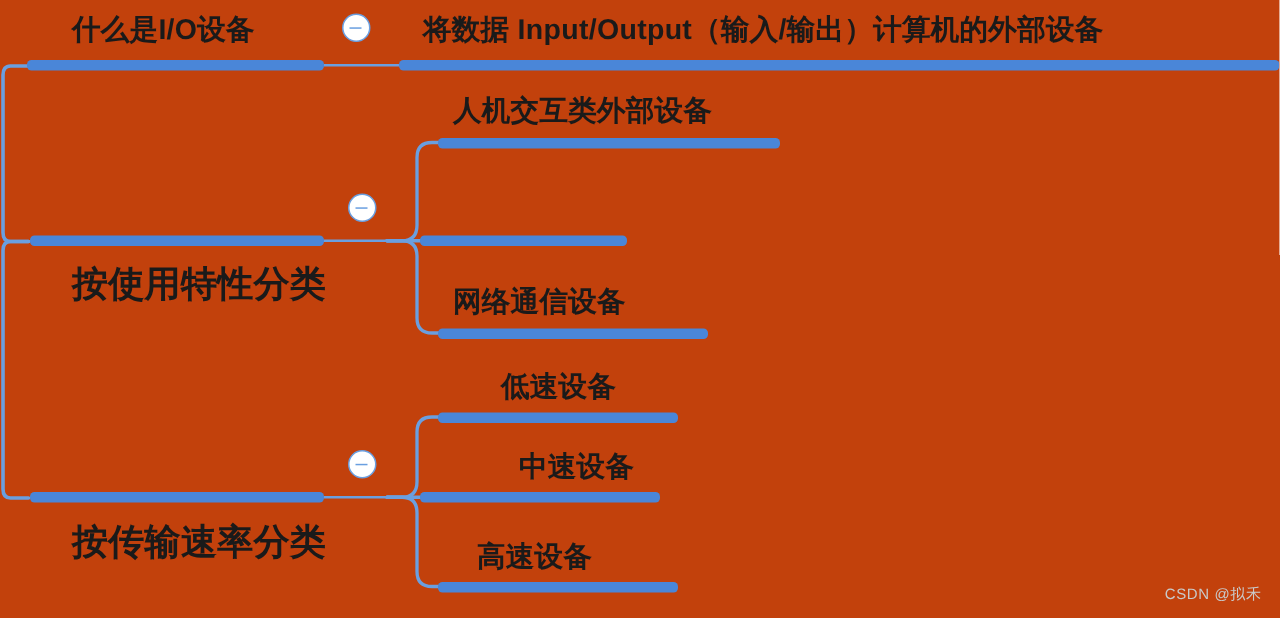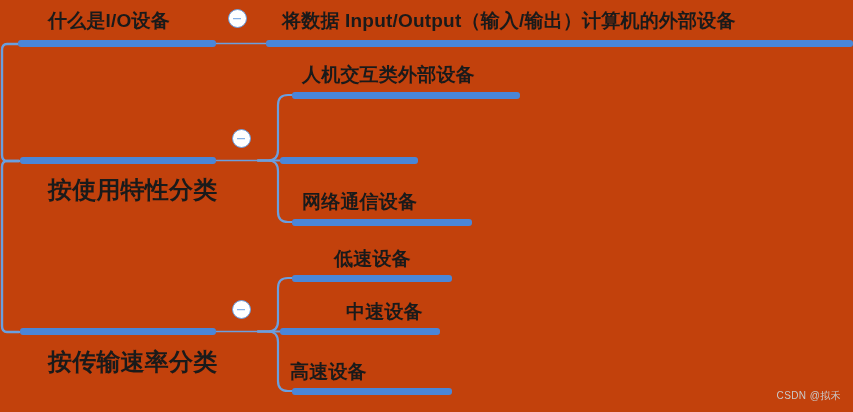--- a/index.html
+++ b/index.html
@@ -110,20 +110,20 @@
 
 
   <div class="node-label lvl2" style="left:302px; top:192px;">网络通信设备</div>
 
   <div class="node-label lvl1" style="left:48px; top:302px;">按传输速率分类</div>
 
   <div class="node-label lvl2" style="left:302px; top:249px;margin-left:32px;">低速设备</div>
 
   <div class="node-label lvl2" style="left:300px; top:302px;padding-left:46px;">中速设备</div>
 
-  <div class="node-label lvl2" style="left:290px; top:362px;">高速设备</div>
+  <div class="node-label lvl2" style="left:318px; top:362px;">高速设备</div>
 
   <div class="toggle-icon" style="left:228px; top:9px;"></div>
   <div class="toggle-icon" style="left:232px; top:129px;"></div>
   <div class="toggle-icon" style="left:232px; top:300px;"></div>
 
   <div class="watermark">CSDN @拟禾</div>
 </div>
 
 </body></html>

